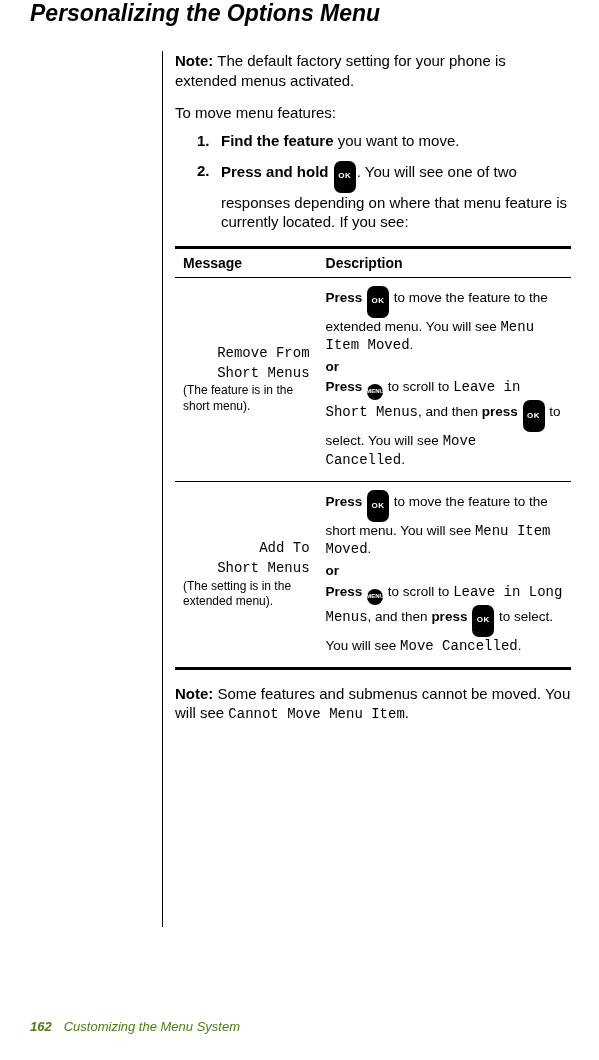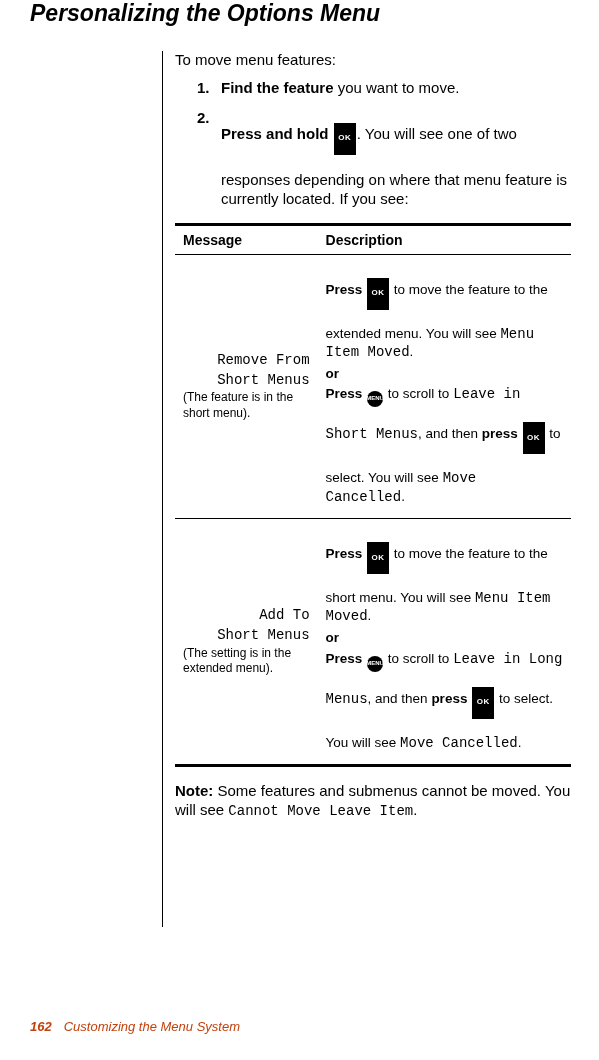--- a/index.html
+++ b/index.html
@@ -74,25 +74,25 @@
       font-weight: bold;
     }
     .ok-icon {
       display: inline-flex;
       align-items: center;
       justify-content: center;
       width: 22px;
       height: 32px;
       background: #000;
       color: #fff;
-      border-radius: 0;
+      border-radius: 7px;
       font-size: 8px;
       font-weight: bold;
       vertical-align: -2px;
-      margin: 15px 1px;
+      margin: 0 1px;
       letter-spacing: 0.5px;
     }
     .menu-icon {
       display: inline-flex;
       align-items: center;
       justify-content: center;
       width: 16px;
       height: 16px;
       background: #000;
       color: #fff;
@@ -152,36 +152,39 @@
     .or-label {
       font-weight: bold;
       margin-bottom: 3px;
     }
     .footer {
       position: absolute;
       bottom: 26px;
       left: 30px;
       font-size: 13px;
       font-style: italic;
-      color: #c2410c;
+      color: #4d7c0f;
     }
     .footer-pagenum {
       font-weight: bold;
       margin-right: 12px;
     }
   </style>
 </head>
 <body>
 
 <div class="page">
   <h1 class="page-title">Personalizing the Options Menu</h1>
 
   <div class="content-column">
 
 
+    <p class="note-para">
+      <span class="note-label">Note:</span><span> The default factory setting for your phone is extended menus activated.</span>
+    </p>
 
 
     <p class="lead-in">To move menu features:</p>
 
     <div class="steps">
       <div class="step">
         <div class="step-num">1.</div>
         <div class="step-body">
           <span class="step-bold">Find the feature</span><span> you want to move.</span>
         </div>
@@ -231,21 +234,21 @@
             <div class="or-label">or</div>
             <div class="desc-p">
               <span class="step-bold">Press </span><span class="menu-icon">MENU</span><span> to scroll to </span><span class="lcd">Leave in Long Menus</span><span>, and then </span><span class="step-bold">press</span><span>  </span><span class="ok-icon">OK</span><span>  to select. You will see </span><span class="lcd">Move Cancelled</span><span>.</span>
             </div>
           </td>
         </tr>
       </tbody>
     </table>
 
     <p class="note-para">
-      <span class="note-label">Note:</span><span> Some features and submenus cannot be moved. You will see </span><span class="lcd">Cannot Move Leave Item</span><span>.</span>
+      <span class="note-label">Note:</span><span> Some features and submenus cannot be moved. You will see </span><span class="lcd">Cannot Move Menu Item</span><span>.</span>
     </p>
 
   </div>
 </div>
 
 <div class="footer">
   <span class="footer-pagenum">162</span><span>Customizing the Menu System</span>
 </div>
 
 </body></html>

